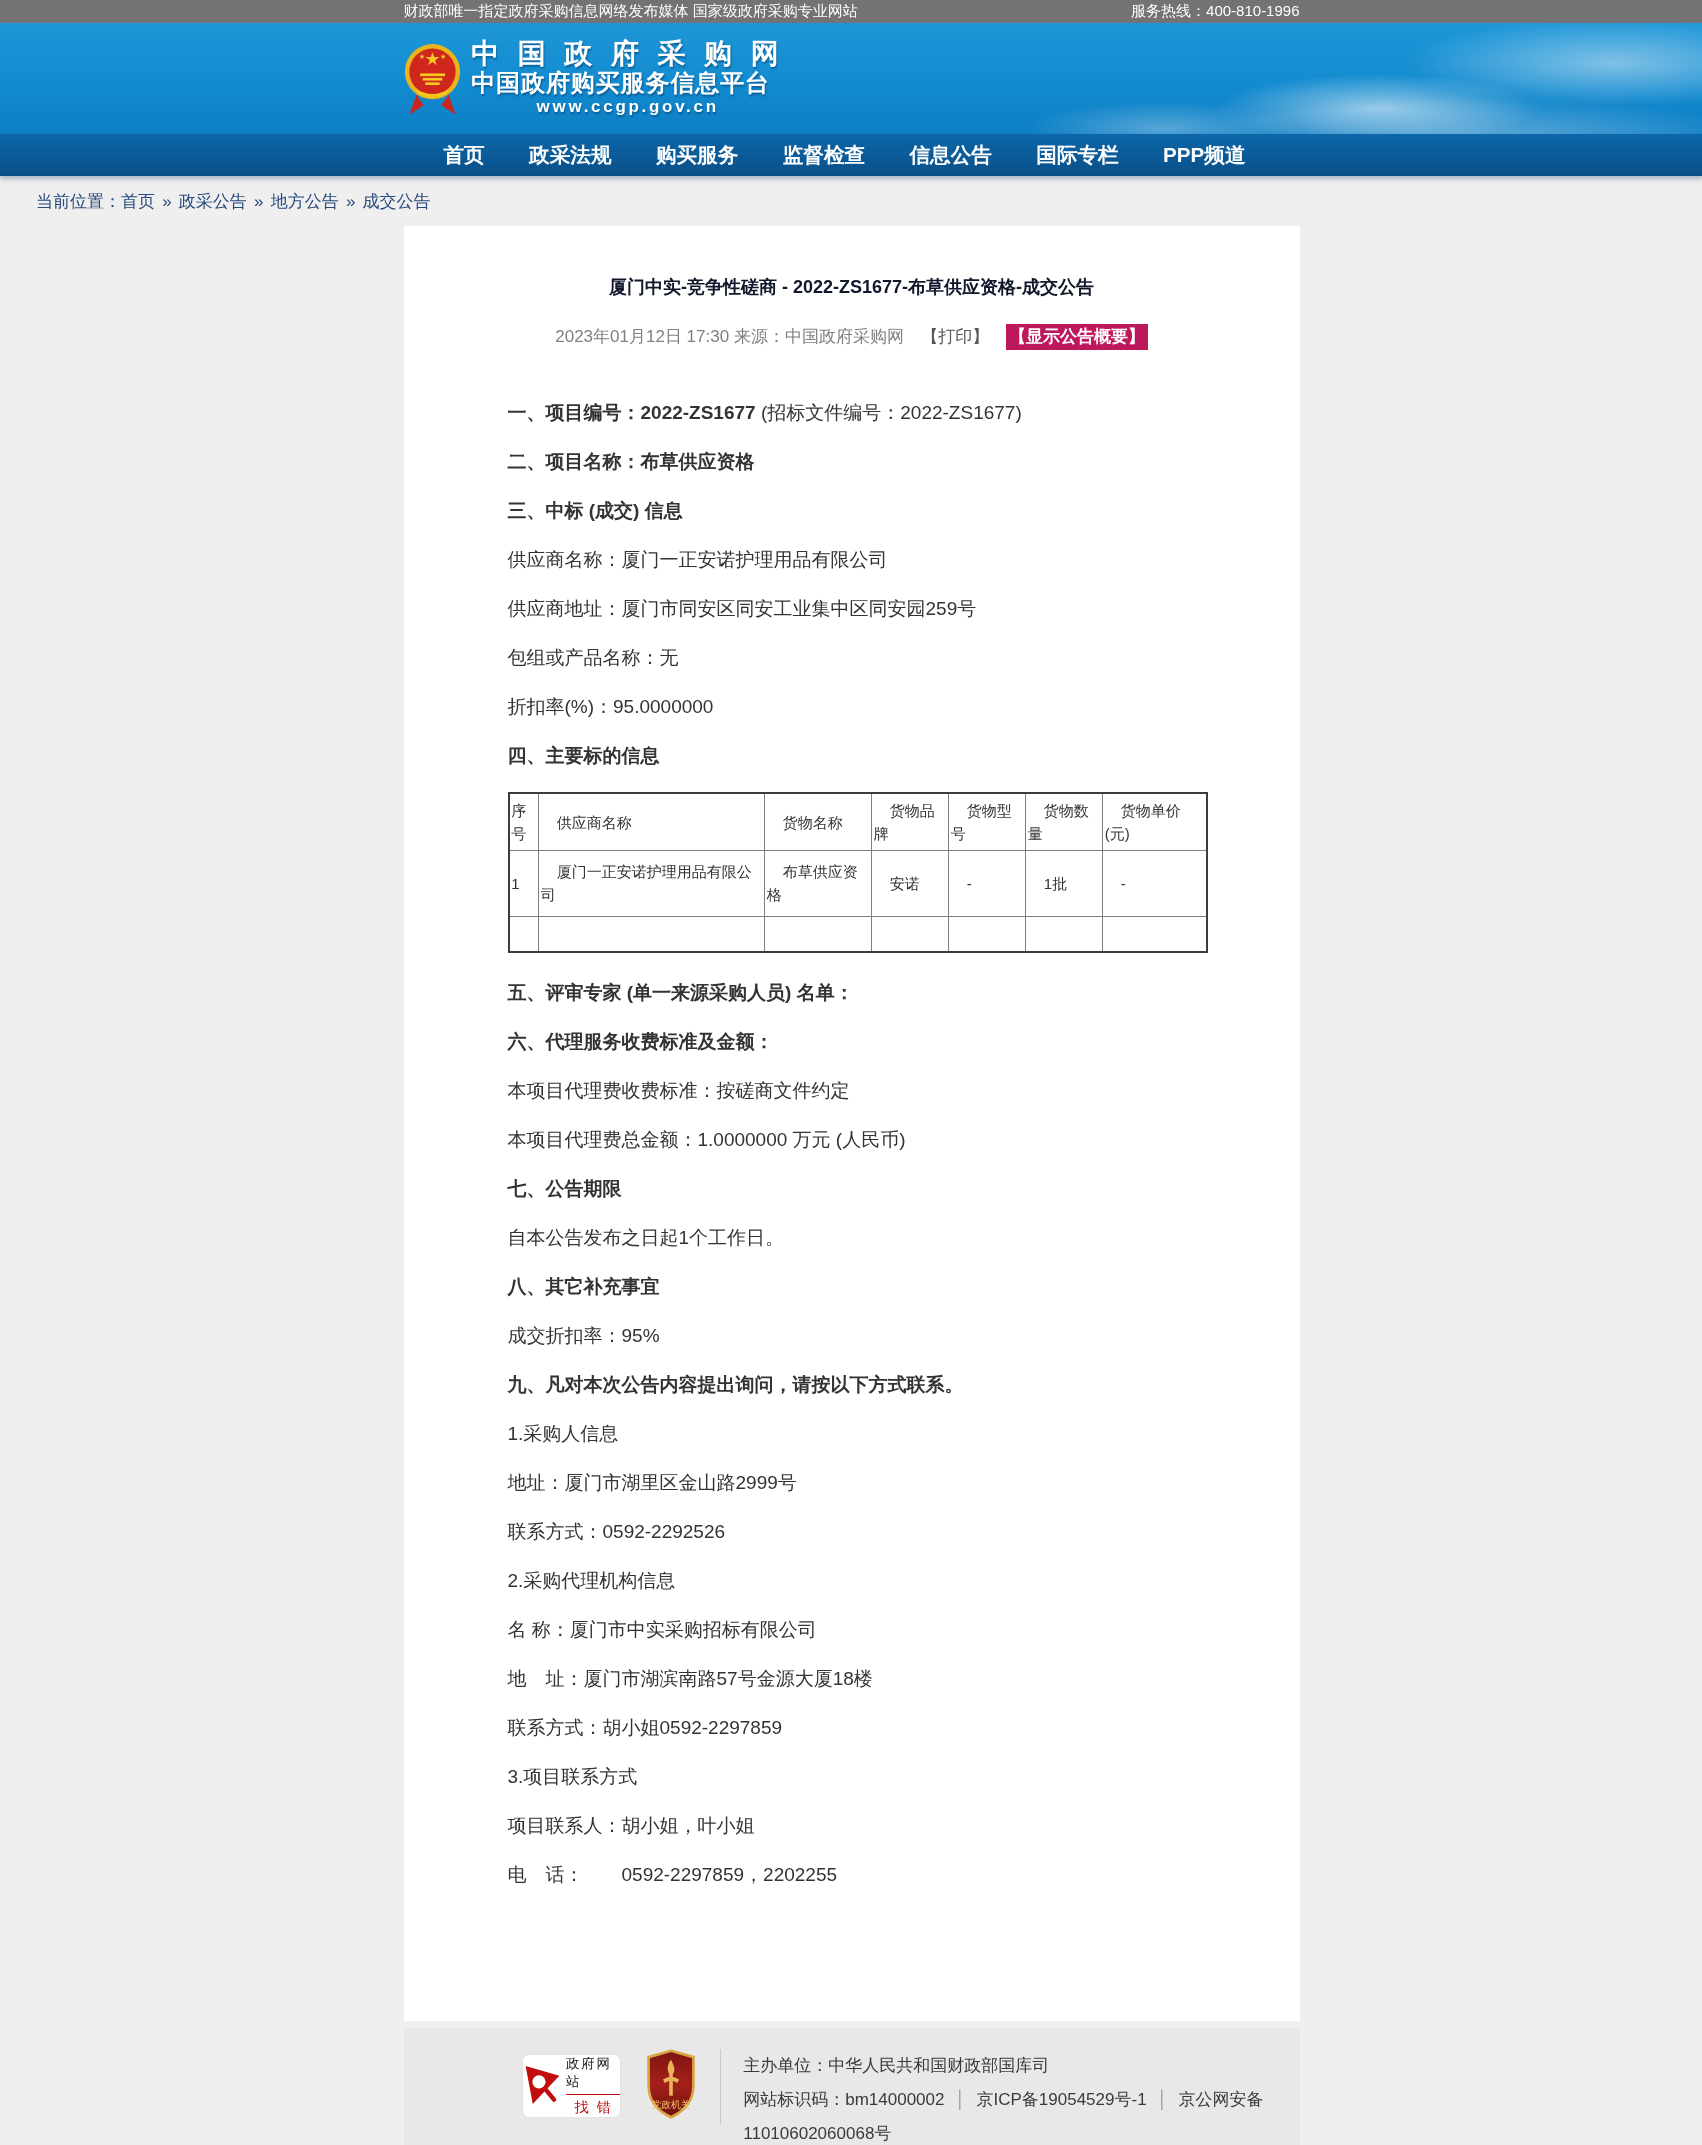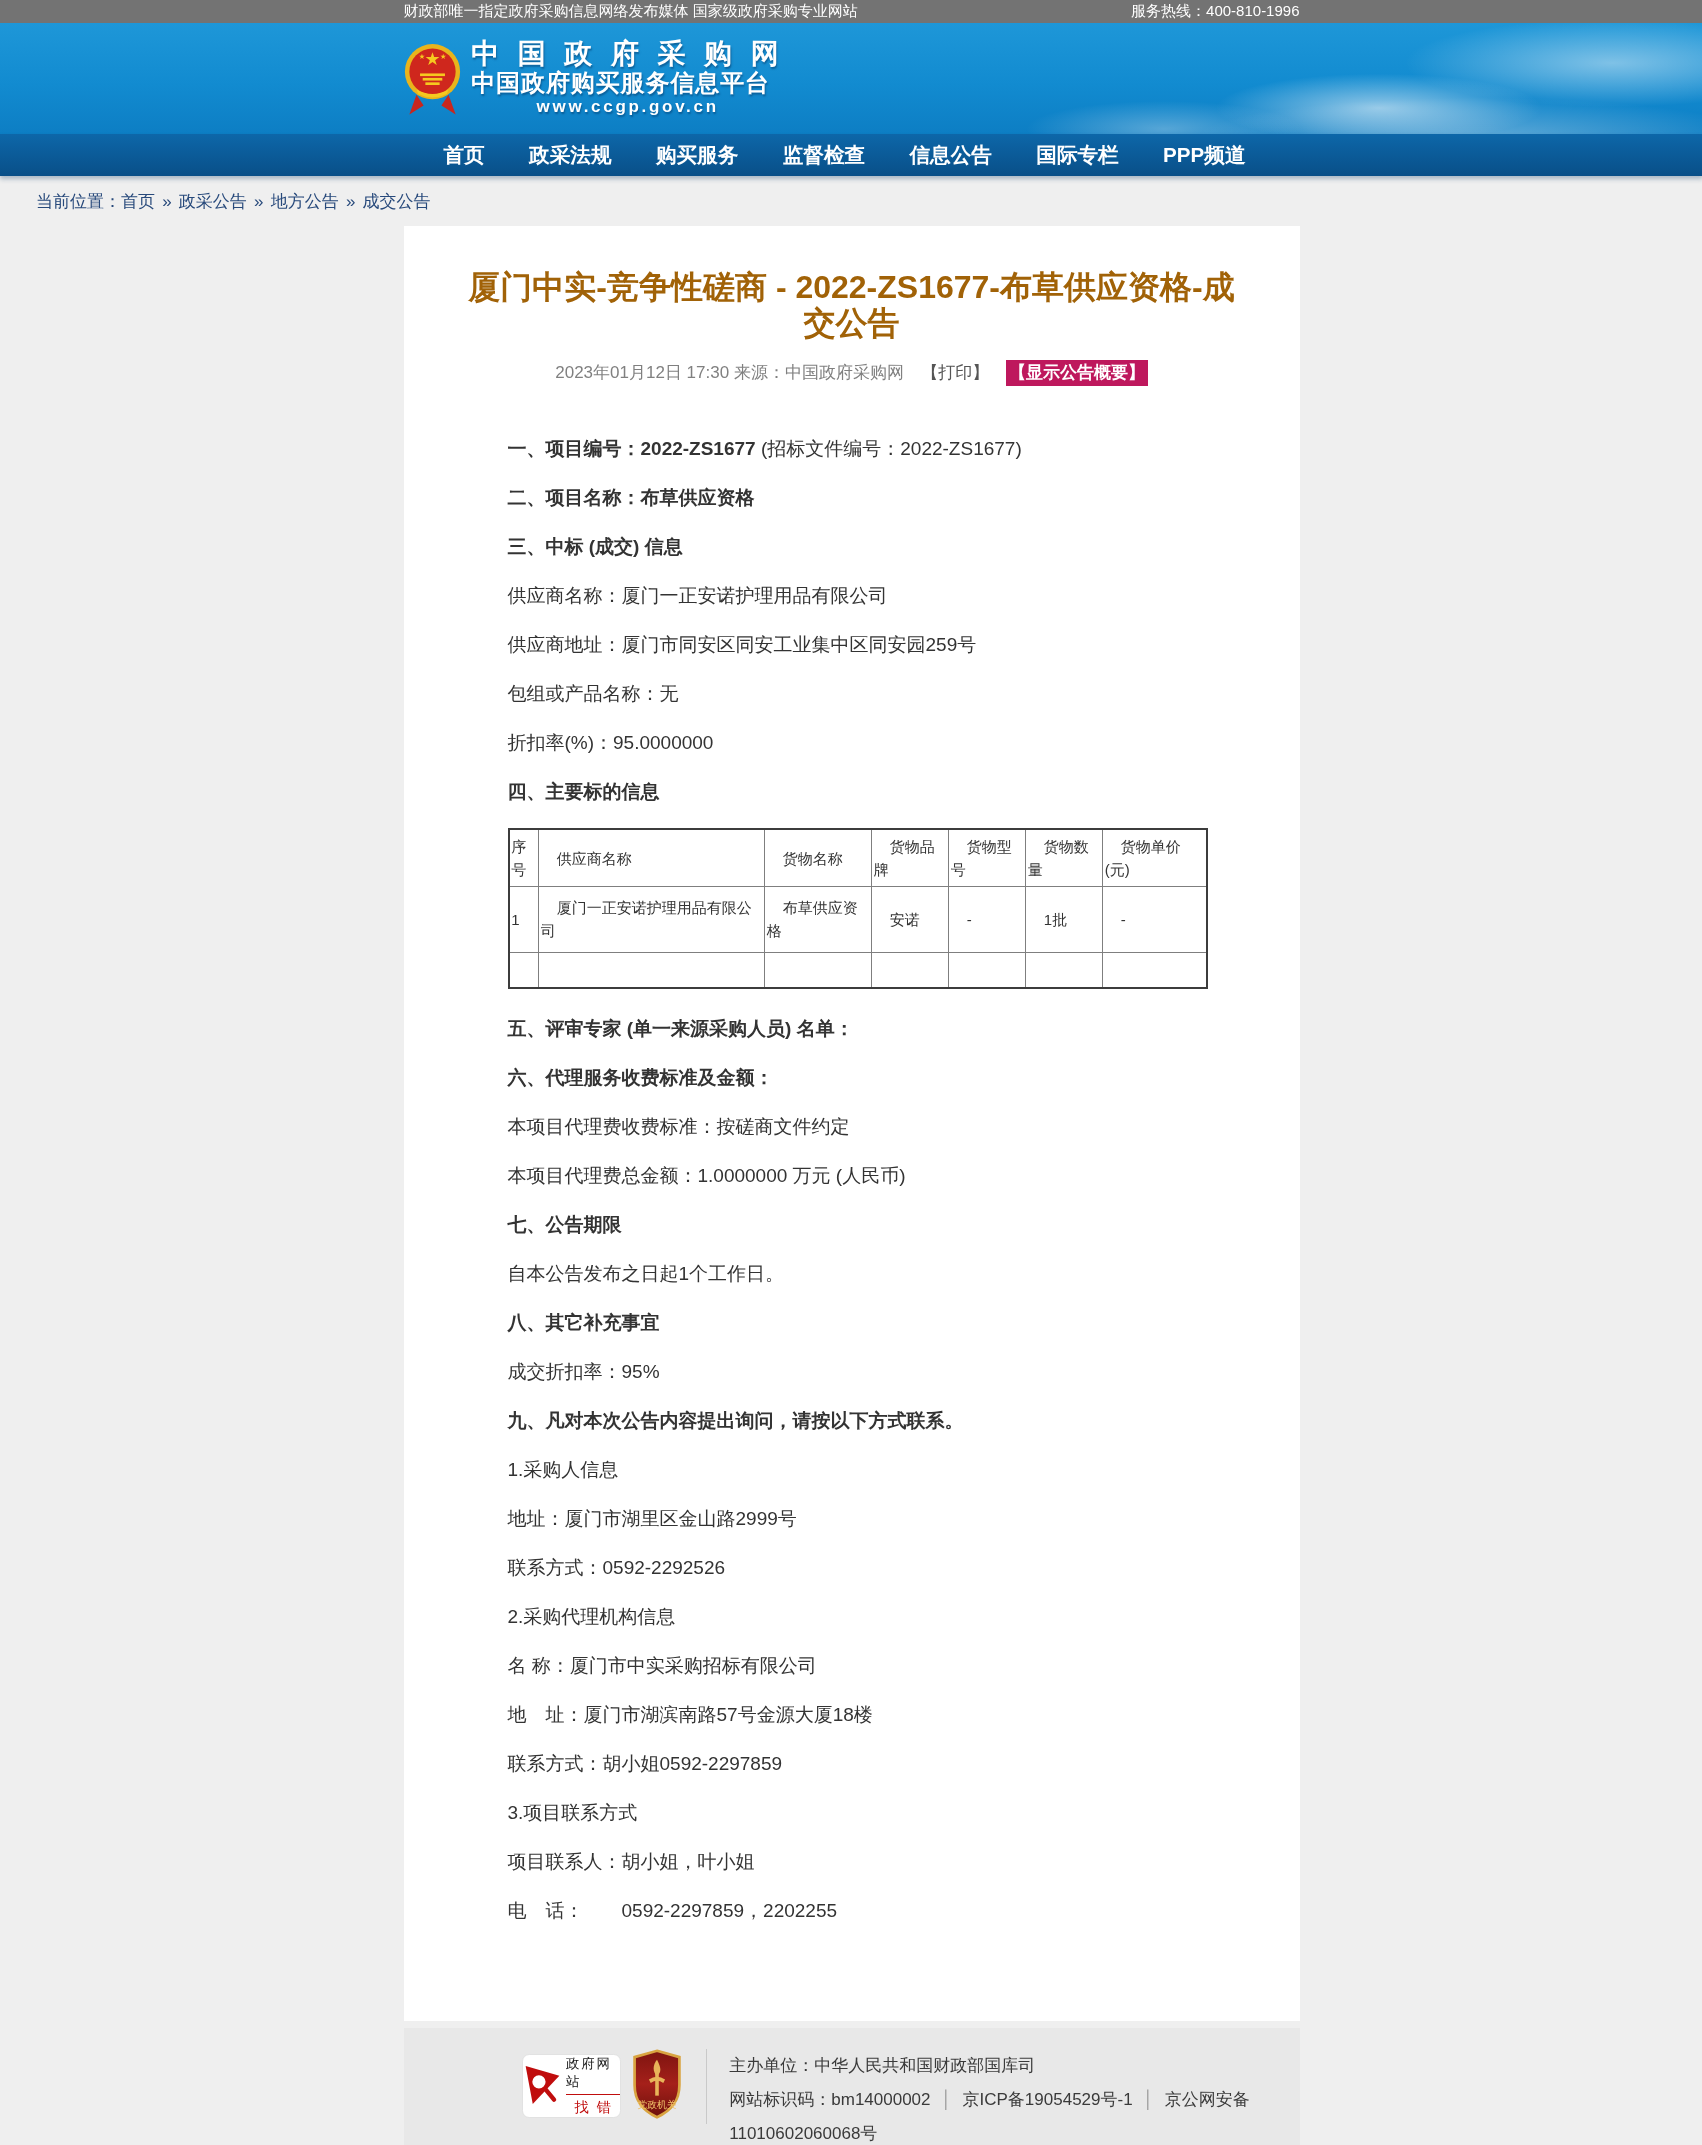--- a/index.html
+++ b/index.html
@@ -40,42 +40,42 @@
   .nav-item { color:#fff; font-size:20.6px; font-weight:bold; text-decoration:none; cursor:pointer; }
 
   
   .breadcrumb { padding:14.3px 0 12.5px; font-size:17px; color:#27497b;margin-left:36px; }
   .crumb-link { color:#27497b; text-decoration:none; cursor:pointer; }
   .crumb-sep { margin:0 7.2px; color:#27497b; }
   .crumb-sep:empty { display:none; margin:0; }
 
   
   .content-box { width:896px; margin:0 auto; background:#fff; height:1795px; padding-top:43px; overflow:hidden; }
-  .article-title { margin:0 49px; text-align:center; font-size:32px; font-weight:bold; color:#a16207; line-height:36px; }
+  .article-title { margin:0 49px; text-align:center; font-size:18px; font-weight:bold; color:#0f172a; line-height:36px; }
   .article-meta { margin-top:19.7px; text-align:center; font-size:17px; color:#808080; line-height:24px; }
   .meta-print { color:#555; margin-left:12.5px; text-decoration:none; cursor:pointer; }
   .badge-summary { display:inline-block; background:#be185d; color:#fff; font-weight:bold; padding:0.9px 2.7px; margin-left:12.5px; text-decoration:none; cursor:pointer; }
   .article-body { width:699px; margin:50px 0 0 104px; }
   .para { margin:0 0 23px; font-size:19px; line-height:26px; color:#333; }
   .para .b { font-weight:bold;text-align:center; }
 
   
   .goods-table { border-collapse:collapse; table-layout:fixed; width:699px; border:2.7px solid #3c3c3c; margin:16px 0 27px; }
   .goods-table th, .goods-table td {
     border:0.9px solid #7f7f7f; font-size:15px; font-weight:normal; color:#333;
     padding:3.6px 1.8px; vertical-align:middle; text-align:left; line-height:23px;
   }
   .goods-table th:not(:first-child), .goods-table td:not(:first-child) { text-indent:16px; }
   .goods-table thead tr { height:57px; }
   .goods-table tbody tr:first-child { height:66px; }
   .goods-table tbody tr:nth-child(2) { height:36px; }
 
   
   .footer { width:896px; margin:7.2px auto 0; background:#e8e8e8; height:118px; padding:21.5px 0 0 118px; display:flex; align-items:flex-start; }
-  .footer-badges { display:flex; align-items:center; gap:10px; }
+  .footer-badges { display:flex; align-items:center; gap:24px; }
   .badge-find { width:99px; height:64px; background:#fff; border:0.9px solid #e2e2e2; border-radius:7.2px; display:flex; align-items:center; justify-content:center; gap:4.5px; text-decoration:none; cursor:pointer; }
   .find-text { display:flex; flex-direction:column; align-items:center; }
   .find-line1 { font-size:13.4px; color:#1a1a1a; letter-spacing:1.8px; padding-bottom:2.7px; border-bottom:1.8px solid #c00d0d; }
   .find-line2 { font-size:14.3px; color:#c00d0d; letter-spacing:8px; padding-left:8px; margin-top:2.7px; }
   .badge-shield { display:block; text-decoration:none; cursor:pointer; }
   .footer-divider { width:0.9px; height:75px; background:#c9c9c9; margin:0 23px; }
   .footer-text { font-size:17px; color:#3a3a3a; line-height:34px; }
   .foot-sep { color:#9a9a9a; margin:0 10.7px; }
   .foot-sep:empty { display:none; margin:0; }
 </style>

